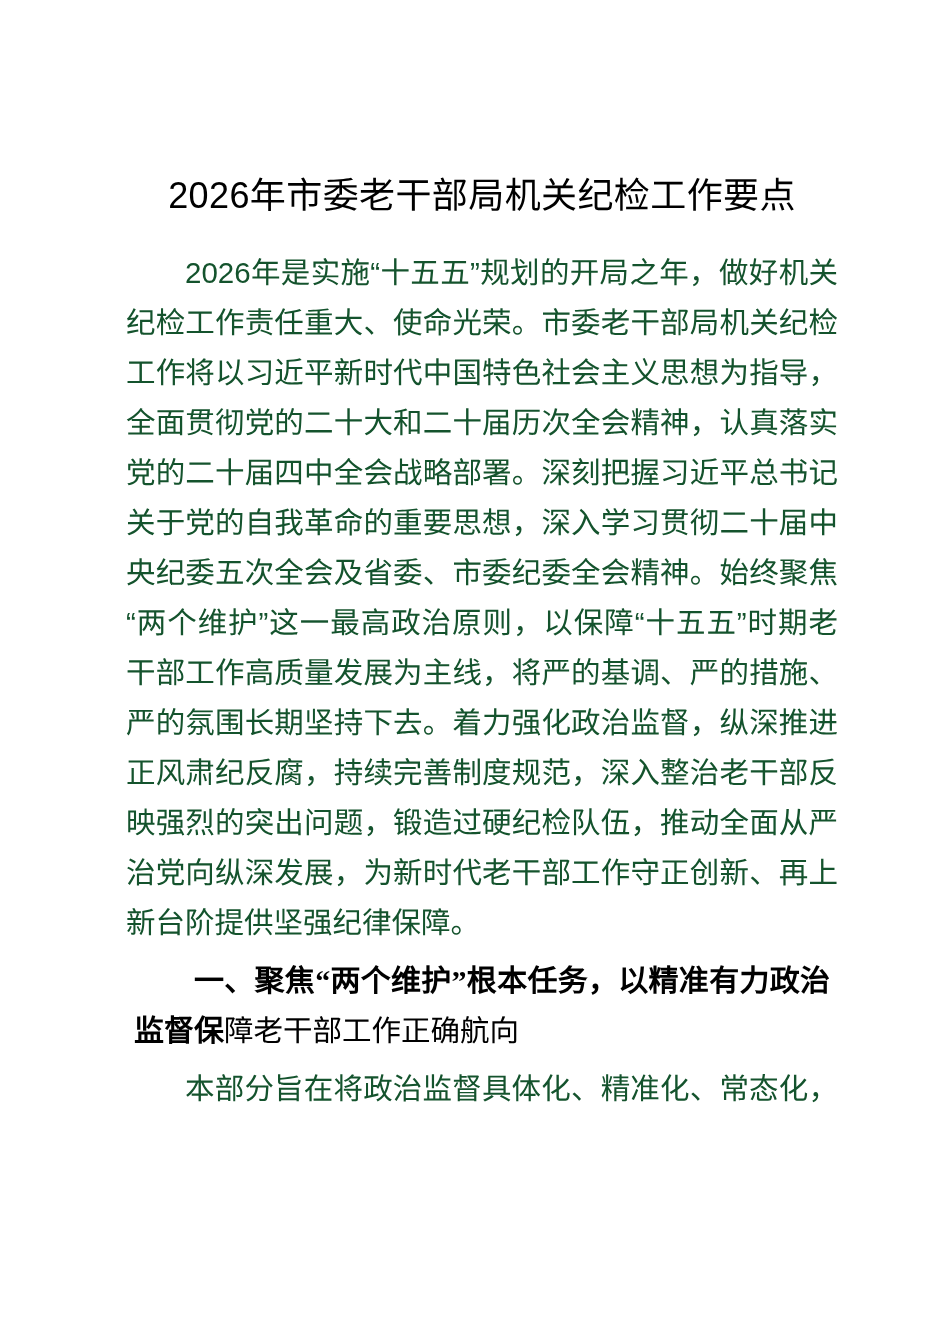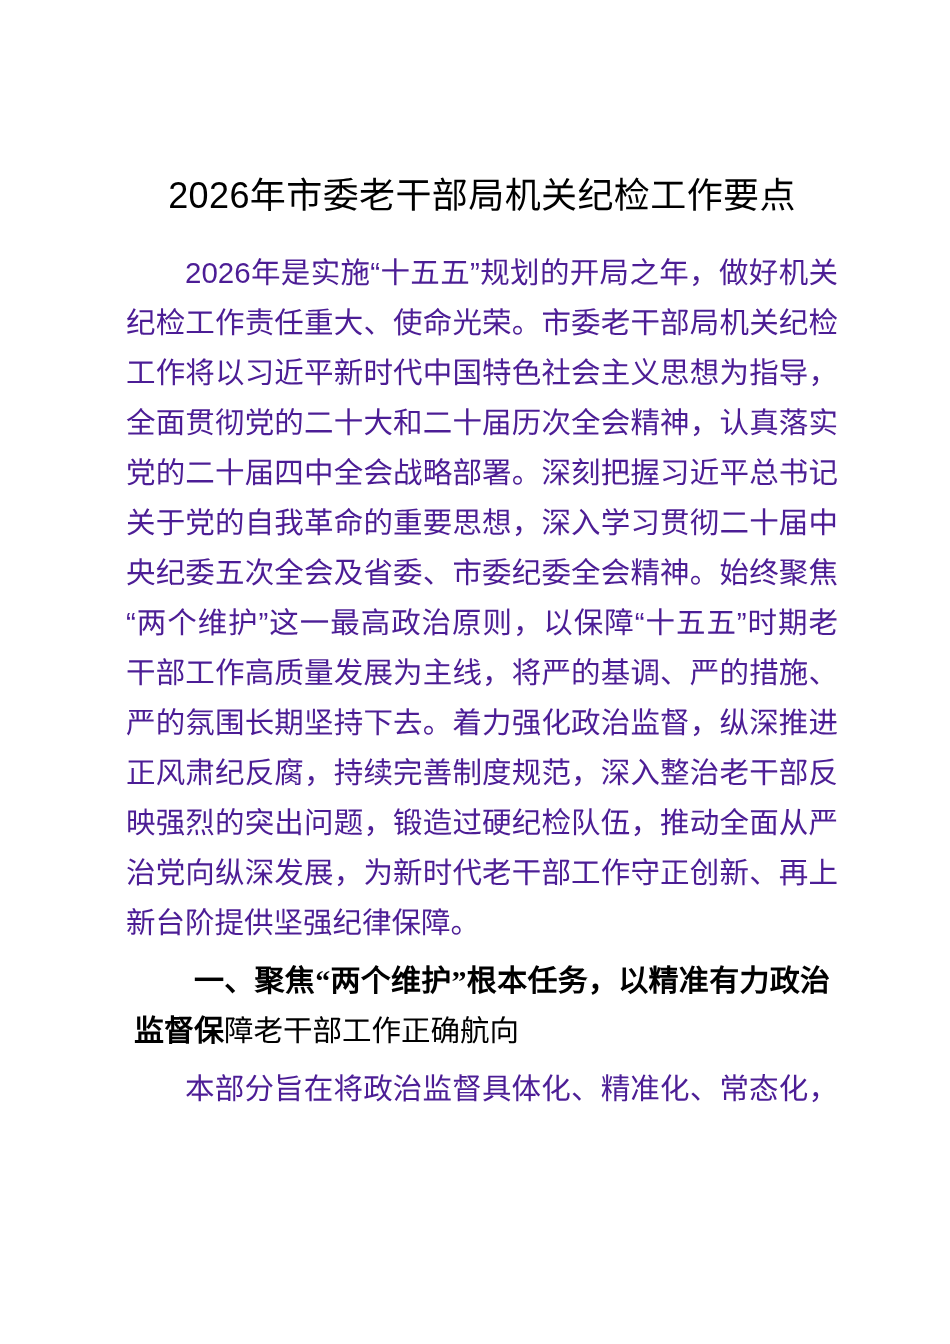--- a/index.html
+++ b/index.html
@@ -55,21 +55,21 @@
     font-size: 29.5px;
     line-height: 50px;
     font-weight: 400;
     margin: 0 0 0 0;
     padding: 0;
     text-align: justify;
     text-justify: inter-character;
     text-indent: 2em;
     letter-spacing: 0px;
     word-break: break-all;
-    color: #4c1d95;
+    color: #14532d;
   }
 
   
   p.section-heading {
     font-family: "Liberation Serif", "DejaVu Serif", serif;
     font-size: 30px;
     line-height: 50px;
     font-weight: 700;
     margin: 8px;
     padding: 0;

